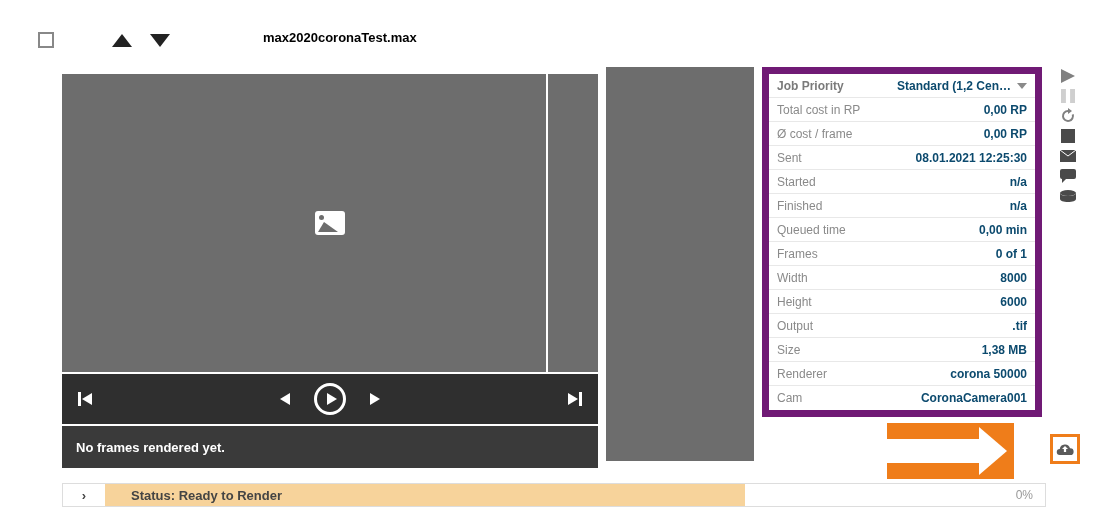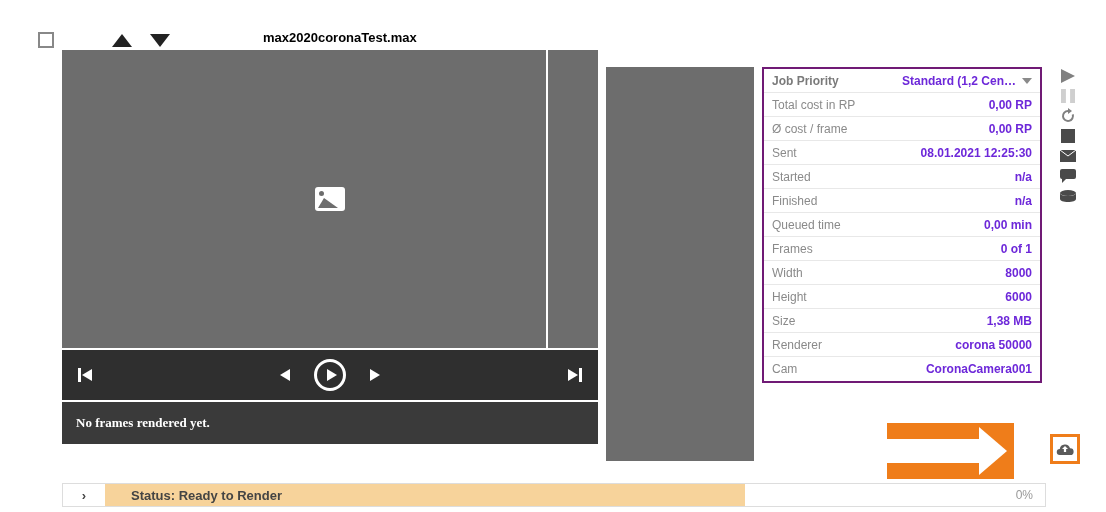--- a/index.html
+++ b/index.html
@@ -5,21 +5,21 @@
   * { box-sizing: border-box; margin: 0; padding: 0; }
   body { font-family: Arial, Helvetica, sans-serif; font-size: 13px; color: #333; background: #fff; width: 1106px; height: 512px; position: relative; overflow: hidden; }
 
   .top-row { position: absolute; left: 38px; top: 28px; height: 24px; display: flex; align-items: center; }
   .checkbox { width: 16px; height: 16px; border: 2px solid #888; background: #fff; margin-right: 58px; }
   .tri-up, .tri-down { width: 0; height: 0; margin-right: 18px; }
   .tri-up { border-left: 10px solid transparent; border-right: 10px solid transparent; border-bottom: 13px solid #222; }
   .tri-down { border-left: 10px solid transparent; border-right: 10px solid transparent; border-top: 13px solid #222; }
   .filename { position: absolute; left: 263px; top: 30px; font-weight: bold; color: #000000; }
 
-  .preview-wrap { position: absolute; left: 62px; top: 50px; width: 564px; height: 394px; font-family: Liberation Serif, serif; }
+  .preview-wrap { position: absolute; left: 62px; top: 74px; width: 564px; height: 394px; }
   .preview-top { width: 536px; height: 298px; background: #6d6d6d; display: flex; align-items: center; justify-content: center; position: relative; }
   .preview-top::after{ content:""; position:absolute; right:50px; top:0; bottom:0; width:2px; background:#fff; }
   .img-icon { width: 30px; height: 24px; background: #fff; border-radius: 3px; position: relative; }
   .img-icon::before { content:""; position:absolute; left:4px; top:4px; width:5px; height:5px; background:#6d6d6d; border-radius:50%; }
   .img-icon::after { content:""; position:absolute; left:3px; bottom:3px; width:0;height:0; border-left:6px solid transparent; border-right:14px solid transparent; border-bottom:10px solid #6d6d6d; }
 
   .player-bar { width: 536px; height: 50px; background: #2f2f2f; display:flex; align-items:center; justify-content:space-between; padding:0 16px; margin-top:2px; }
   .pb-group { display:flex; align-items:center; gap:24px; }
   .pb-btn { color:#fff; display:flex; align-items:center; justify-content:center; }
   .pb-play { width:32px; height:32px; border:3px solid #fff; border-radius:50%; display:flex; align-items:center; justify-content:center; }
@@ -27,24 +27,24 @@
   .tri-left-sm { width:0;height:0;border-top:6px solid transparent;border-bottom:6px solid transparent;border-right:10px solid #fff; }
   .skip-first { display:flex; align-items:center; }
   .skip-first .bar { width:3px; height:14px; background:#fff; margin-right:1px; }
   .skip-last .bar { width:3px; height:14px; background:#fff; margin-left:1px; }
   .skip-last { display:flex; align-items:center; }
 
   .frames-msg { width:536px; height:42px; background:#3a3a3a; color:#fff; font-weight:bold; display:flex; align-items:center; padding-left:14px; margin-top:2px; }
 
   .mid-panel { position:absolute; left:606px; top:67px; width:148px; height:394px; background:#6d6d6d; }
 
-  .info-panel { position:absolute; left:762px; top:67px; width:280px; border:2px solid #701a75; }
+  .info-panel { position:absolute; left:762px; top:67px; width:280px; border:7px solid #701a75; }
   .info-row { height:24px; border-bottom:1px solid #e8e8e8; display:flex; align-items:center; justify-content:space-between; padding:0 8px; color:#8a8a8a; font-size:12px; }
   .info-row:last-child { border-bottom:none; }
-  .info-row .val { color:#6d28d9; font-weight:bold; }
+  .info-row .val { color:#0c4a6e; font-weight:bold; }
   .info-row.first .lbl { font-weight:bold; color:#7a7a7a; }
   .info-row.first .val { font-weight:bold; display:flex; align-items:center; gap:6px; }
   .dd-tri { width:0;height:0;border-left:5px solid transparent;border-right:5px solid transparent;border-top:6px solid #8a8a8a; }
   .info-row .lbl.bold { font-weight:bold; }
 
   .side-icons { position:absolute; left:1056px; top:68px; width:24px; display:flex; flex-direction:column; gap:4px; align-items:center; }
   .si { width:18px; height:16px; display:flex; align-items:center; justify-content:center; color:#808080; }
   .si svg { fill:#808080; }
   .si.dim svg { fill:#cfcfcf; }
   .si.dark svg { fill:#4a4a4a; }
@@ -140,20 +140,24 @@
     </div>
   <div class="info-row">
       <span class="lbl">Width</span>
       <span class="val">8000</span>
     </div>
   <div class="info-row">
       <span class="lbl">Height</span>
       <span class="val">6000</span>
     </div>
   <div class="info-row">
+      <span class="lbl">Output</span>
+      <span class="val">.tif</span>
+    </div>
+  <div class="info-row">
       <span class="lbl">Size</span>
       <span class="val">1,38 MB</span>
     </div>
   <div class="info-row">
       <span class="lbl">Renderer</span>
       <span class="val">corona 50000</span>
     </div>
   <div class="info-row">
       <span class="lbl">Cam</span>
       <span class="val">CoronaCamera001</span>

